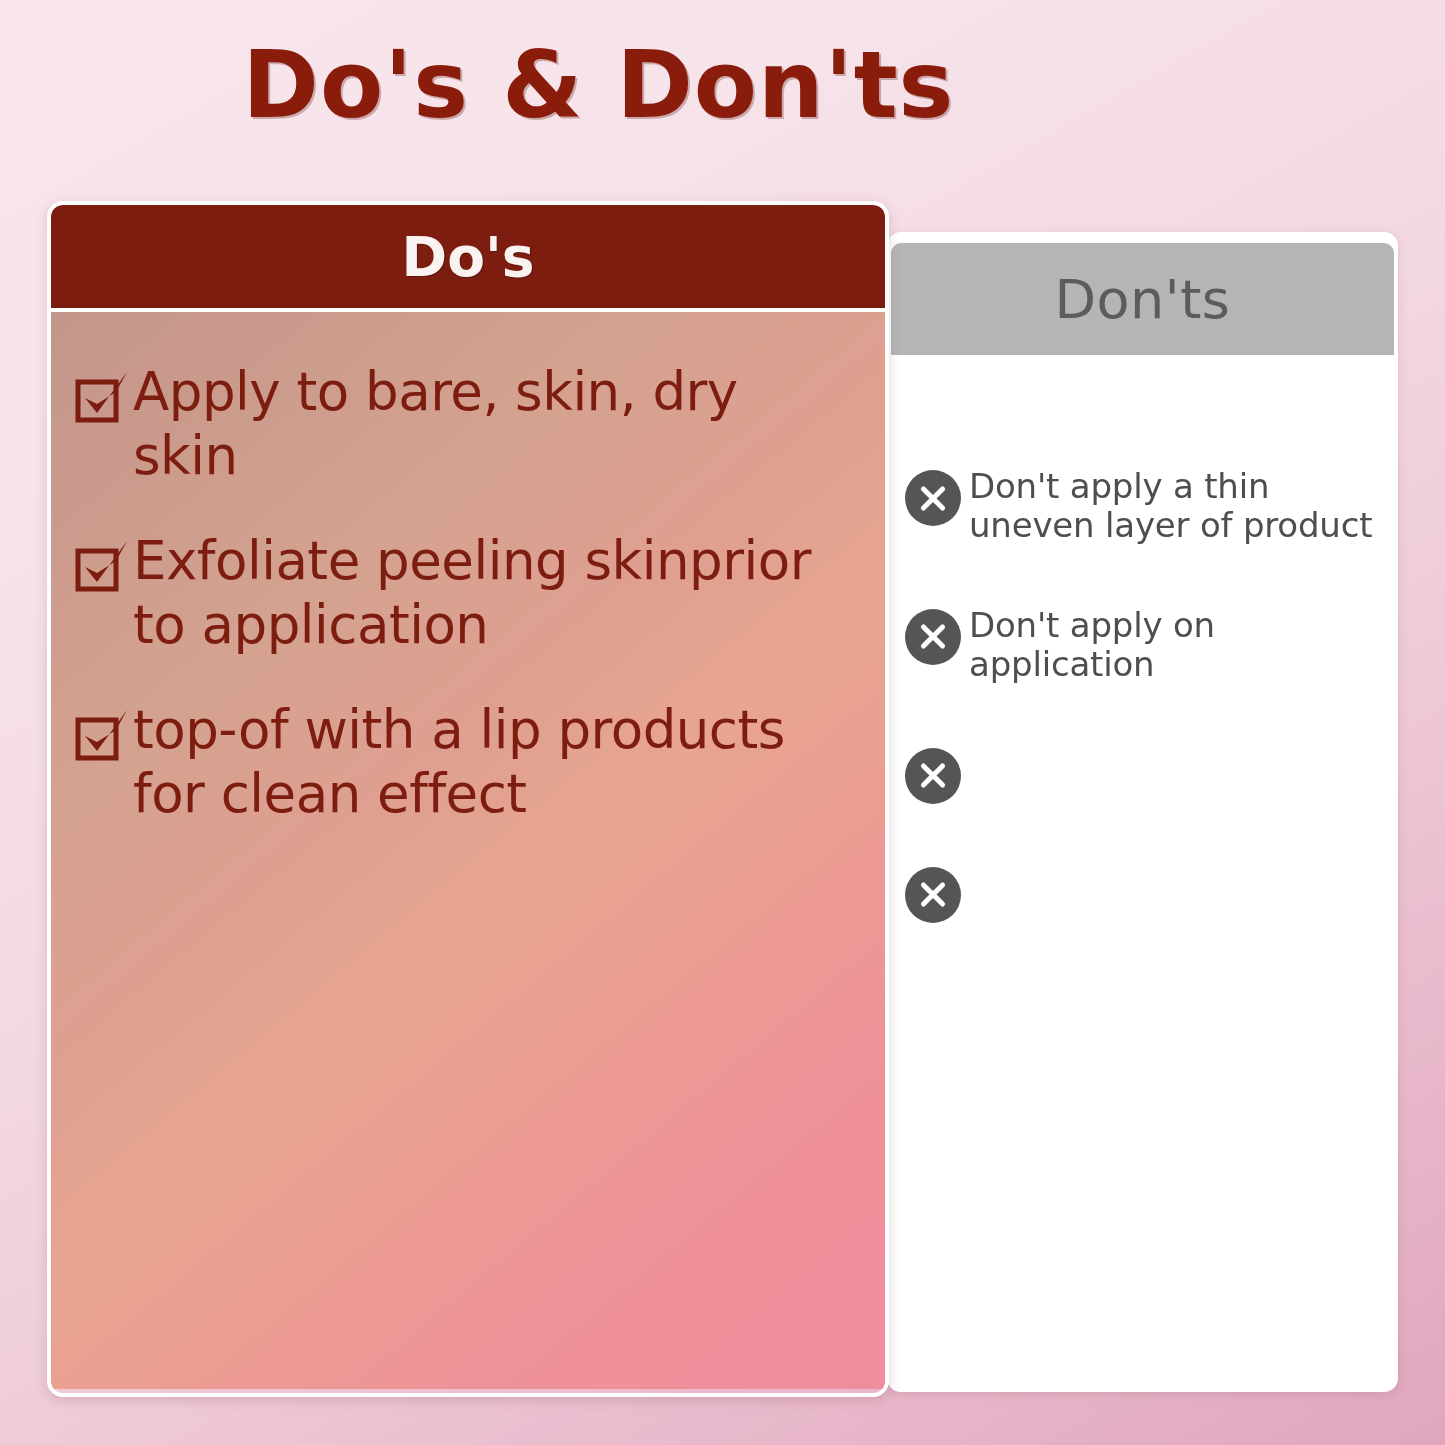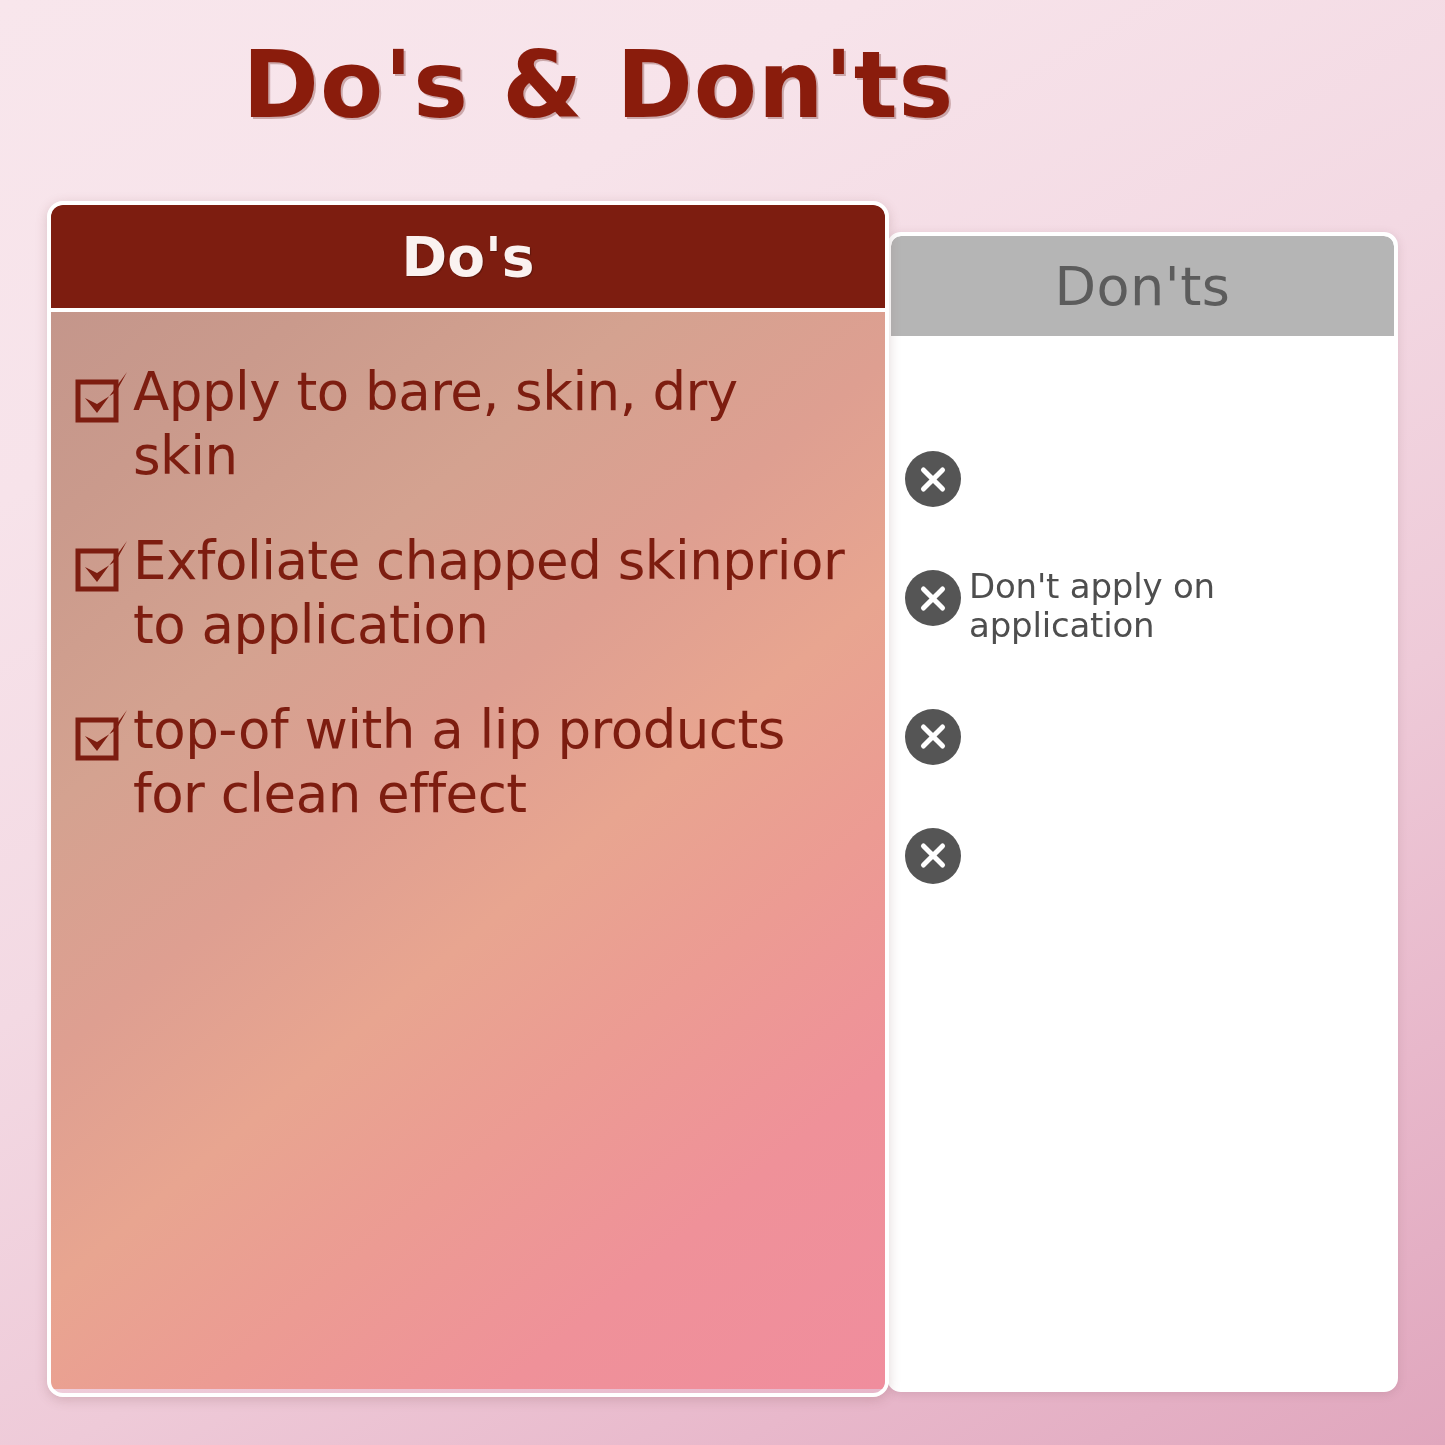--- a/index.html
+++ b/index.html
@@ -50,26 +50,27 @@
     height: 1160px;
     background: #ffffff;
     border-radius: 14px;
     border: 4px solid #ffffff;
     box-sizing: border-box;
     box-shadow: 0 2px 10px rgba(120, 80, 90, 0.18);
     overflow: hidden;
     z-index: 1;
   }
   .donts-header {
-    height: 100px;
+    height: 112px;
     background: #b5b5b5;
     display: flex;
     align-items: center;
     justify-content: center;
     border-radius: 10px 10px 0 0;
+    margin-top: 7px;
   }
   .donts-header-text {
     font-family: "DejaVu Sans", sans-serif;
     font-size: 54px;
     font-weight: normal;
     color: #5c5c5c;
     letter-spacing: 0.5px;
   }
   .donts-body {
     padding: 112px 14px 0 14px;
@@ -188,20 +189,21 @@
 </div>
 
 <div class="donts-card">
   <div class="donts-header">
     <span class="donts-header-text">Don'ts</span>
   </div>
   <div class="donts-body">
 
     <div class="dont-item">
       <span class="x-icon"></span>
+      <span class="dont-text">Don't apply a thin uneven layer of product</span>
     </div>
 
     <div class="dont-item">
       <span class="x-icon"></span>
       <span class="dont-text">Don't apply on application</span>
     </div>
 
     <div class="dont-item">
       <span class="x-icon"></span>
     </div>
@@ -229,21 +231,21 @@
       <span class="do-text">Apply to bare, skin, dry skin</span>
     </div>
 
     <div class="do-item">
       <span class="check-icon">
         <svg width="54" height="54" viewBox="0 0 54 54">
           <rect x="3" y="12" width="38" height="38" fill="none" stroke="#7d1d10" stroke-width="5"></rect>
           <path d="M10 28 L22 43 L52 2 L41 22 L22 34 Z" fill="#7d1d10"></path>
         </svg>
       </span>
-      <span class="do-text">Exfoliate chapped skinprior to application</span>
+      <span class="do-text">Exfoliate peeling skinprior to application</span>
     </div>
 
 
     <div class="do-item">
       <span class="check-icon">
         <svg width="54" height="54" viewBox="0 0 54 54">
           <rect x="3" y="12" width="38" height="38" fill="none" stroke="#7d1d10" stroke-width="5"></rect>
           <path d="M10 28 L22 43 L52 2 L41 22 L22 34 Z" fill="#7d1d10"></path>
         </svg>
       </span>

